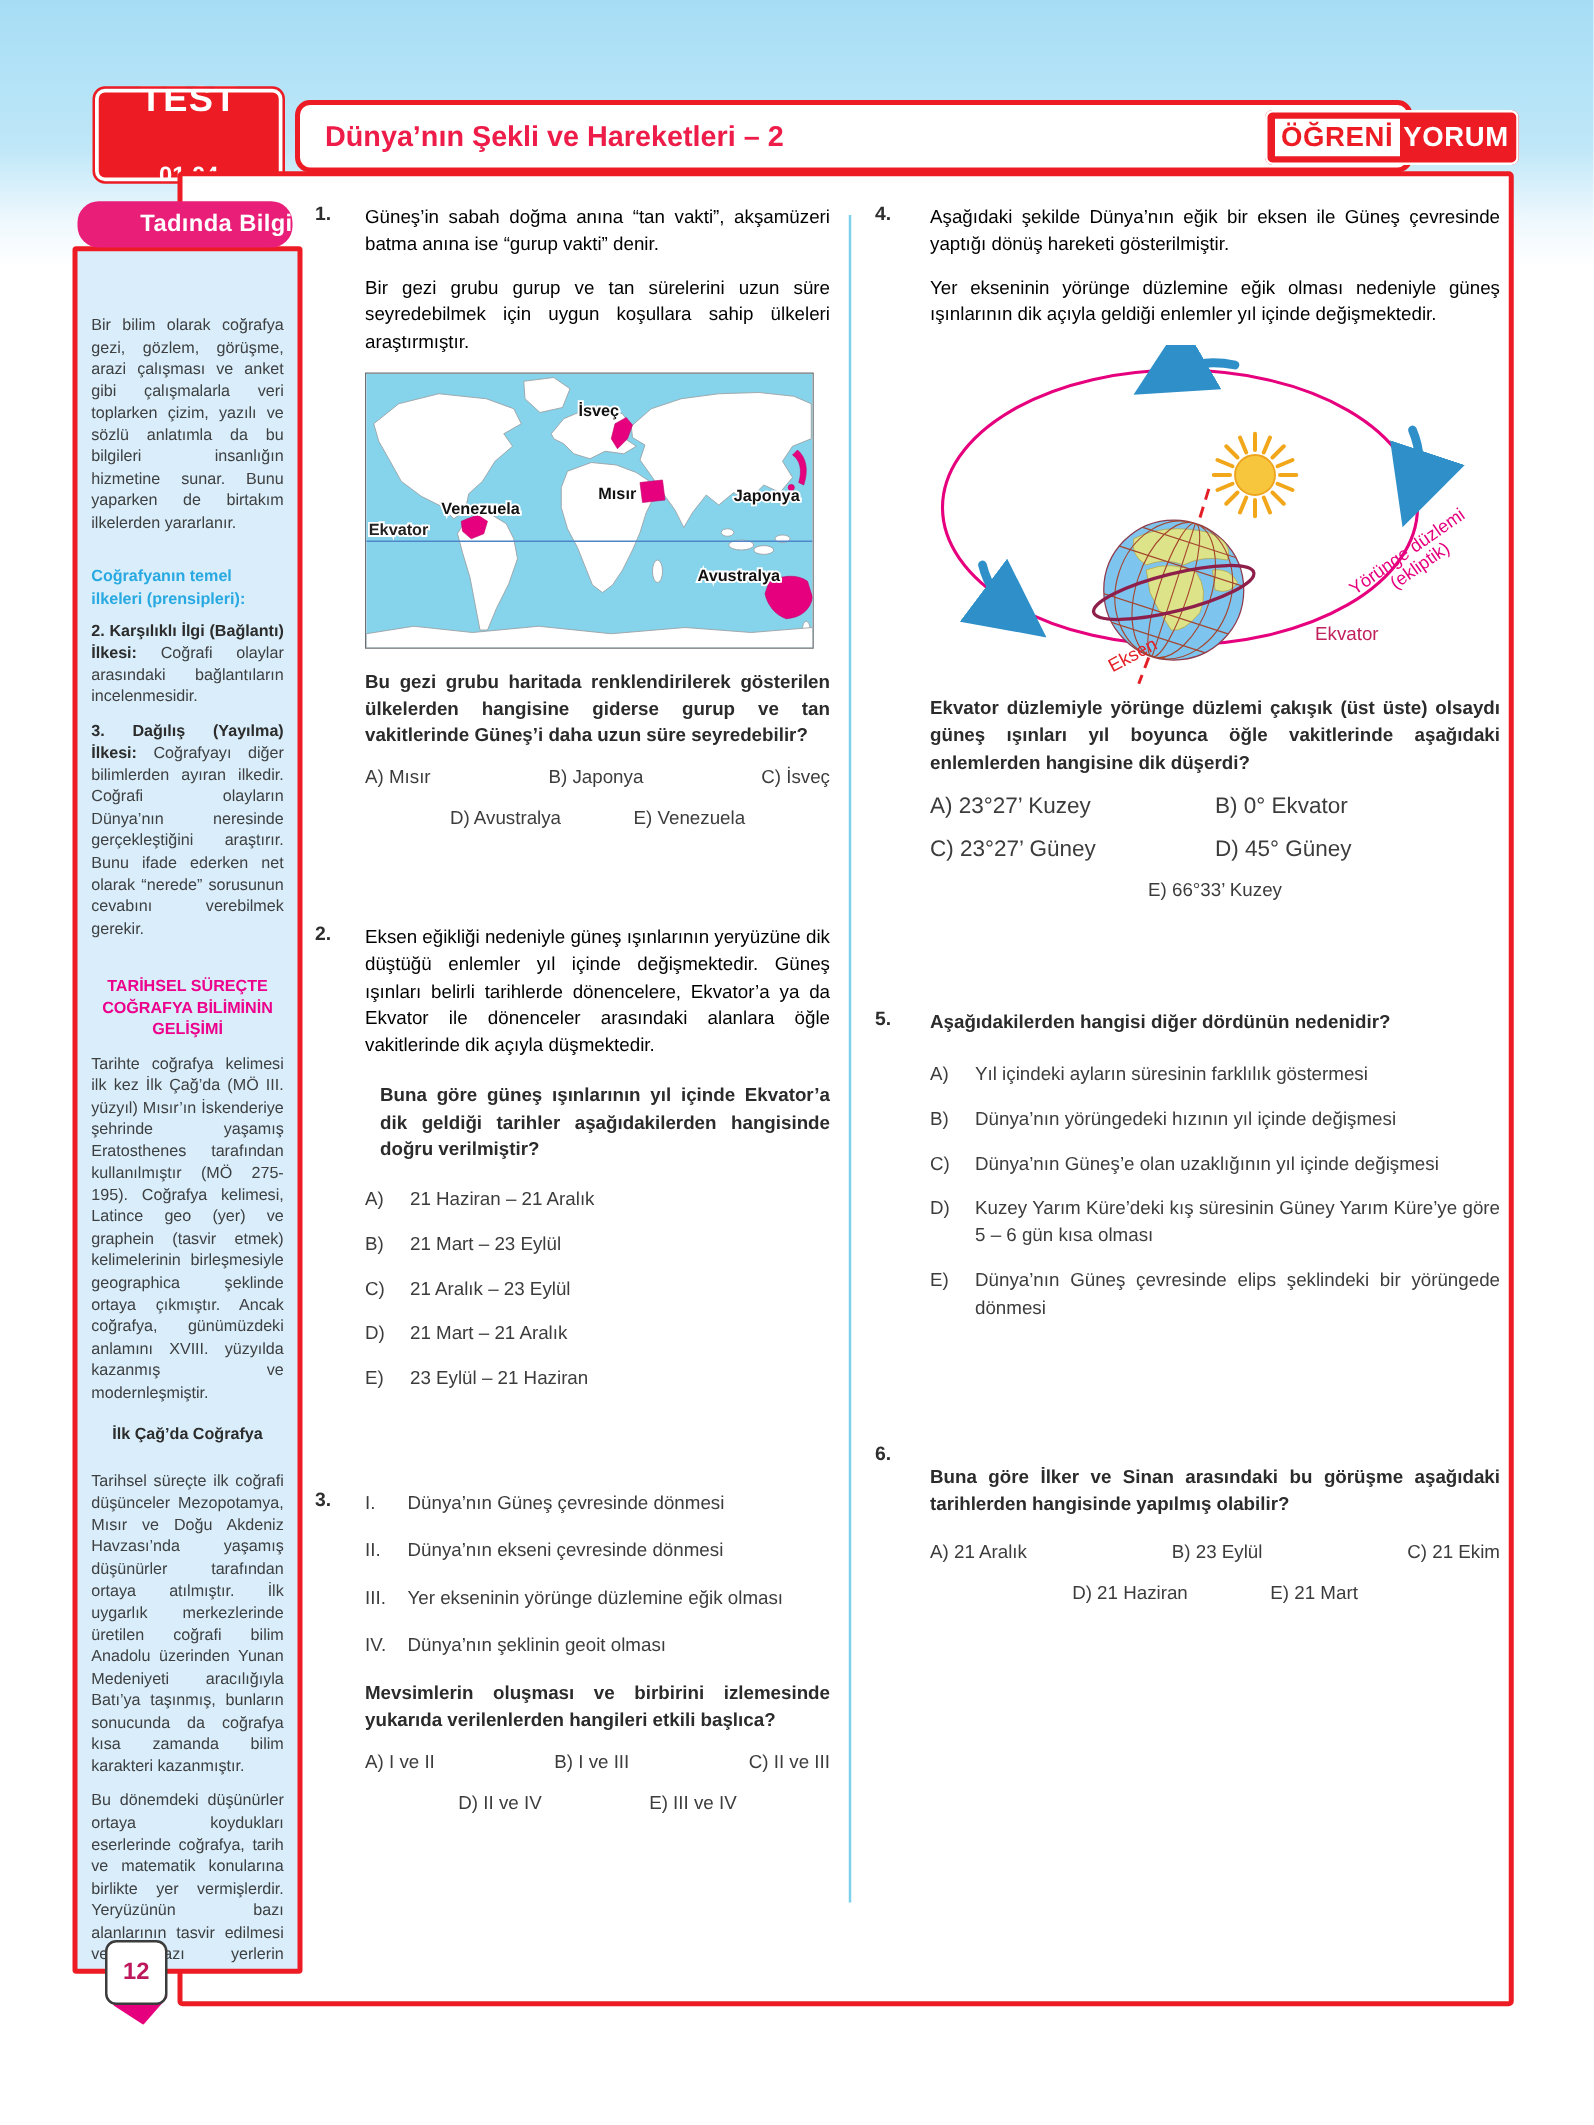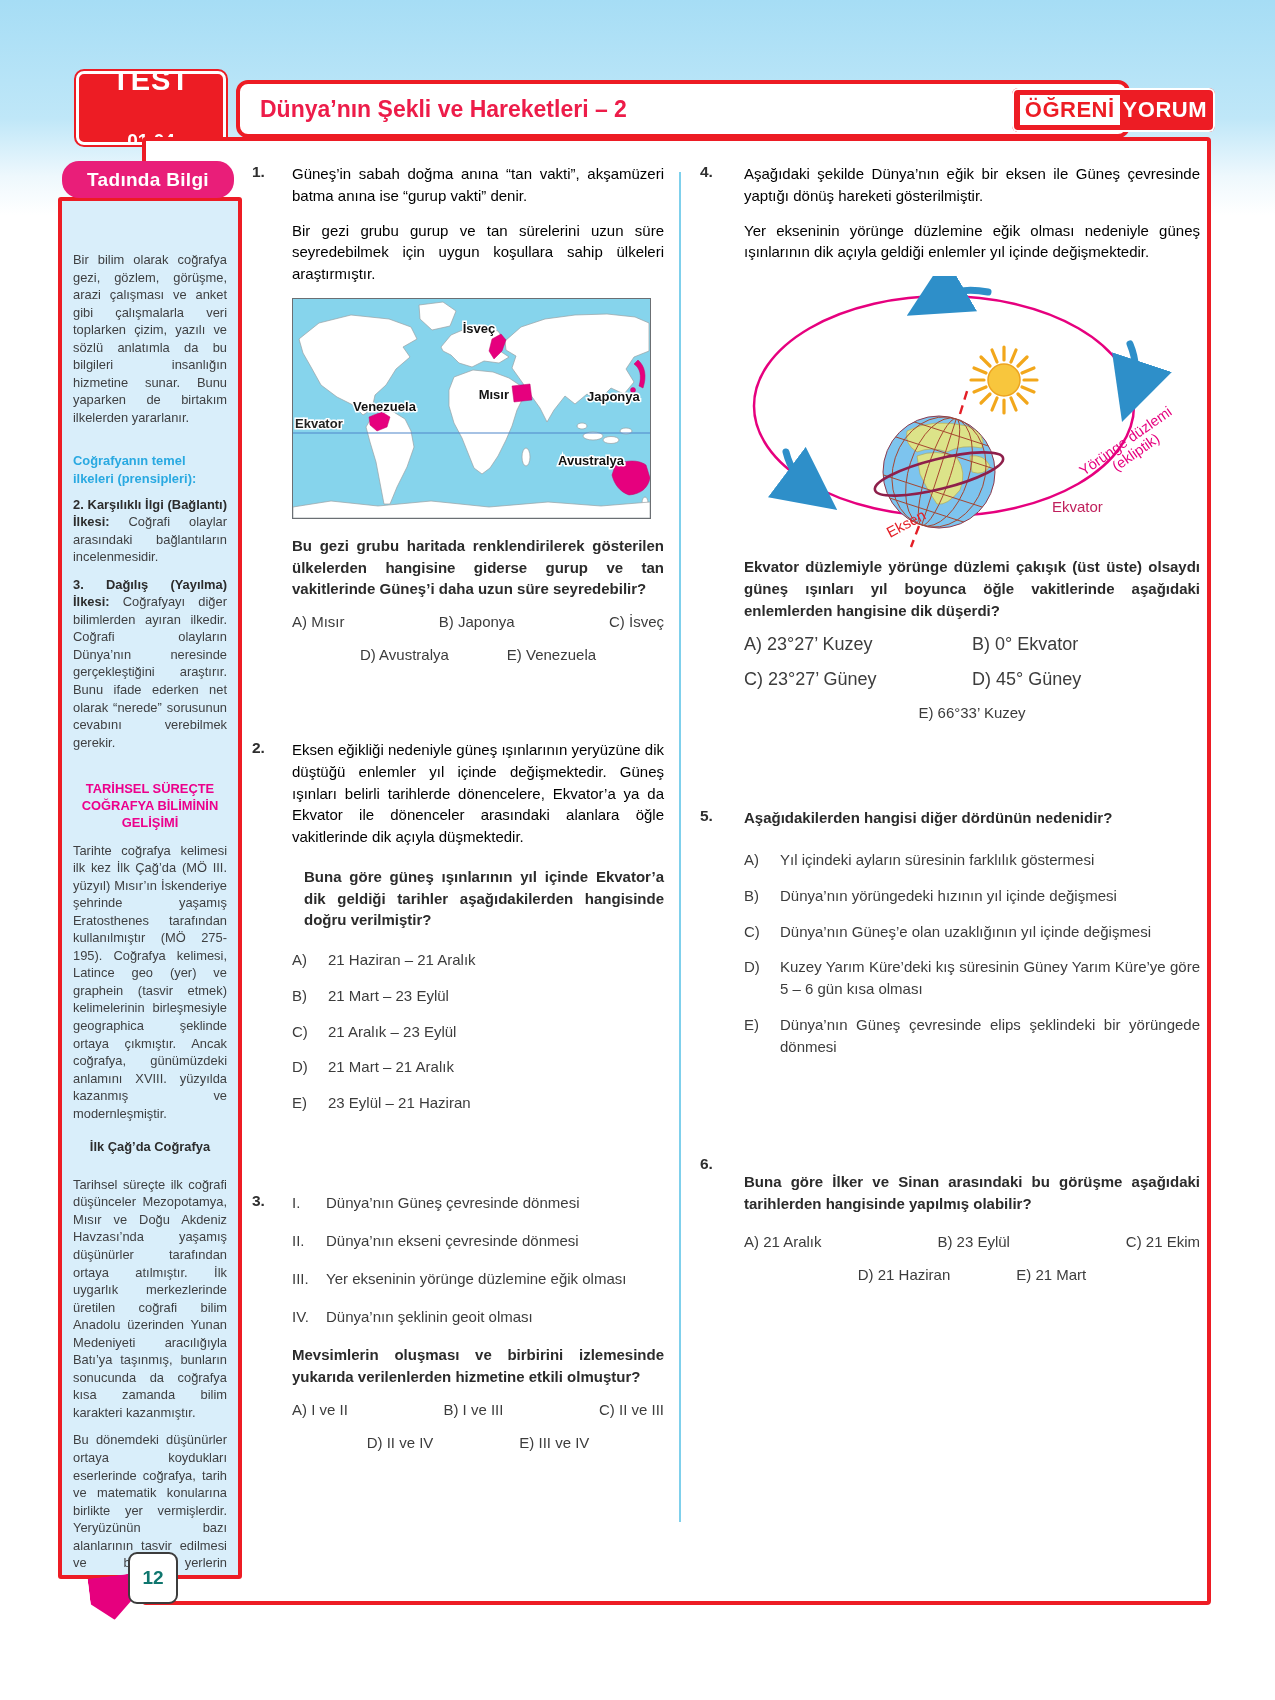--- a/index.html
+++ b/index.html
@@ -28,21 +28,21 @@
   .brand .b2{color:#fff;font-weight:800;font-size:22px;letter-spacing:.5px;}
 
   
   .frame{position:absolute;left:142px;top:137px;width:1069px;height:1468px;
     border:4px solid #ed1c24;border-radius:4px;background:#fff;box-sizing:border-box;}
   .divider{position:absolute;left:679px;top:172px;width:2px;height:1350px;background:#7fd0ec;}
 
   
   .sb-tab{position:absolute;left:62px;top:161px;width:172px;height:37px;background:#e91e79;
     border-radius:17px;color:#fff;font-weight:800;font-size:19px;display:flex;align-items:center;
-    justify-content:center;z-index:6;letter-spacing:.3px;}
+    justify-content:flex-end;z-index:6;letter-spacing:.3px;}
   .sb-box{position:absolute;left:58px;top:197px;width:184px;height:1382px;background:#d9eefa;
     border:4px solid #ed1c24;border-radius:3px;z-index:5;box-sizing:border-box;
     padding:50px 11px 10px;font-size:12.9px;line-height:1.36;color:#3e3f41;text-align:justify;
     overflow:hidden;}
   .sb-box p{margin:0 0 10px;}
   .sb-h-blue{color:#29a9e1;font-weight:700;margin:26px 0 8px !important;text-align:left;}
   .sb-h-pink{color:#ec008c;font-weight:700;margin:30px 0 10px !important;text-align:center;line-height:1.3;}
   .sb-sub{font-weight:700;color:#2c2c2c;margin:16px 0 20px !important;text-align:center;}
   .sb-item b{color:#2c2c2c;}
 
@@ -73,21 +73,21 @@
   svg text{font-family:"Liberation Sans","DejaVu Sans",sans-serif;}
   .mlbl{font-size:13px;font-weight:700;fill:#111;paint-order:stroke;stroke:#ffffff;stroke-width:3px;}
   .mlbl-eq{font-size:13px;font-weight:600;fill:#222;paint-order:stroke;stroke:#ffffff;stroke-width:3px;}
 
   
   .page-badge{position:absolute;left:84px;top:1552px;width:56px;height:72px;z-index:7;}
   .badge-flag{position:absolute;left:6px;top:24px;width:44px;height:44px;background:#e6007e;
     clip-path:polygon(0 0,100% 0,100% 55%,50% 100%,0 58%);transform:rotate(-7deg);}
   .badge-box{position:absolute;left:0;top:0;width:50px;height:52px;background:#fff;border:2px solid #3c3c3c;
     border-radius:9px;display:flex;align-items:center;justify-content:center;
-    font-size:19px;font-weight:700;color:#0f766e;box-sizing:border-box;margin-left:44px;}
+    font-size:19px;font-weight:700;color:#be185d;box-sizing:border-box;}
 </style>
 </head>
 <body>
 
 <div class="sky"></div>
 
 <div class="test-box">
   <span class="t1">TEST</span>
   <span class="t2">01.04</span>
 </div>
@@ -218,21 +218,21 @@
           </div>
         <div class="rom">
             <span class="romnum">III.</span>
             <span>Yer ekseninin yörünge düzlemine eğik olması</span>
           </div>
         <div class="rom">
             <span class="romnum">IV.</span>
             <span>Dünya’nın şeklinin geoit olması</span>
           </div>
       </div>
-      <p class="para stem" style="margin-top:6px;">Mevsimlerin oluşması ve birbirini izlemesinde yukarıda verilenlerden hizmetine etkili olmuştur?</p>
+      <p class="para stem" style="margin-top:6px;">Mevsimlerin oluşması ve birbirini izlemesinde yukarıda verilenlerden hangileri etkili başlıca?</p>
       <div class="opts-row" style="margin-top:14px;">
         <span>A) I ve II</span>
         <span>B) I ve III</span>
         <span>C) II ve III</span>
       </div>
       <div class="opts-row center" style="gap:86px;">
         <span>D) II ve IV</span>
         <span>E) III ve IV</span>
       </div>
     </div>

